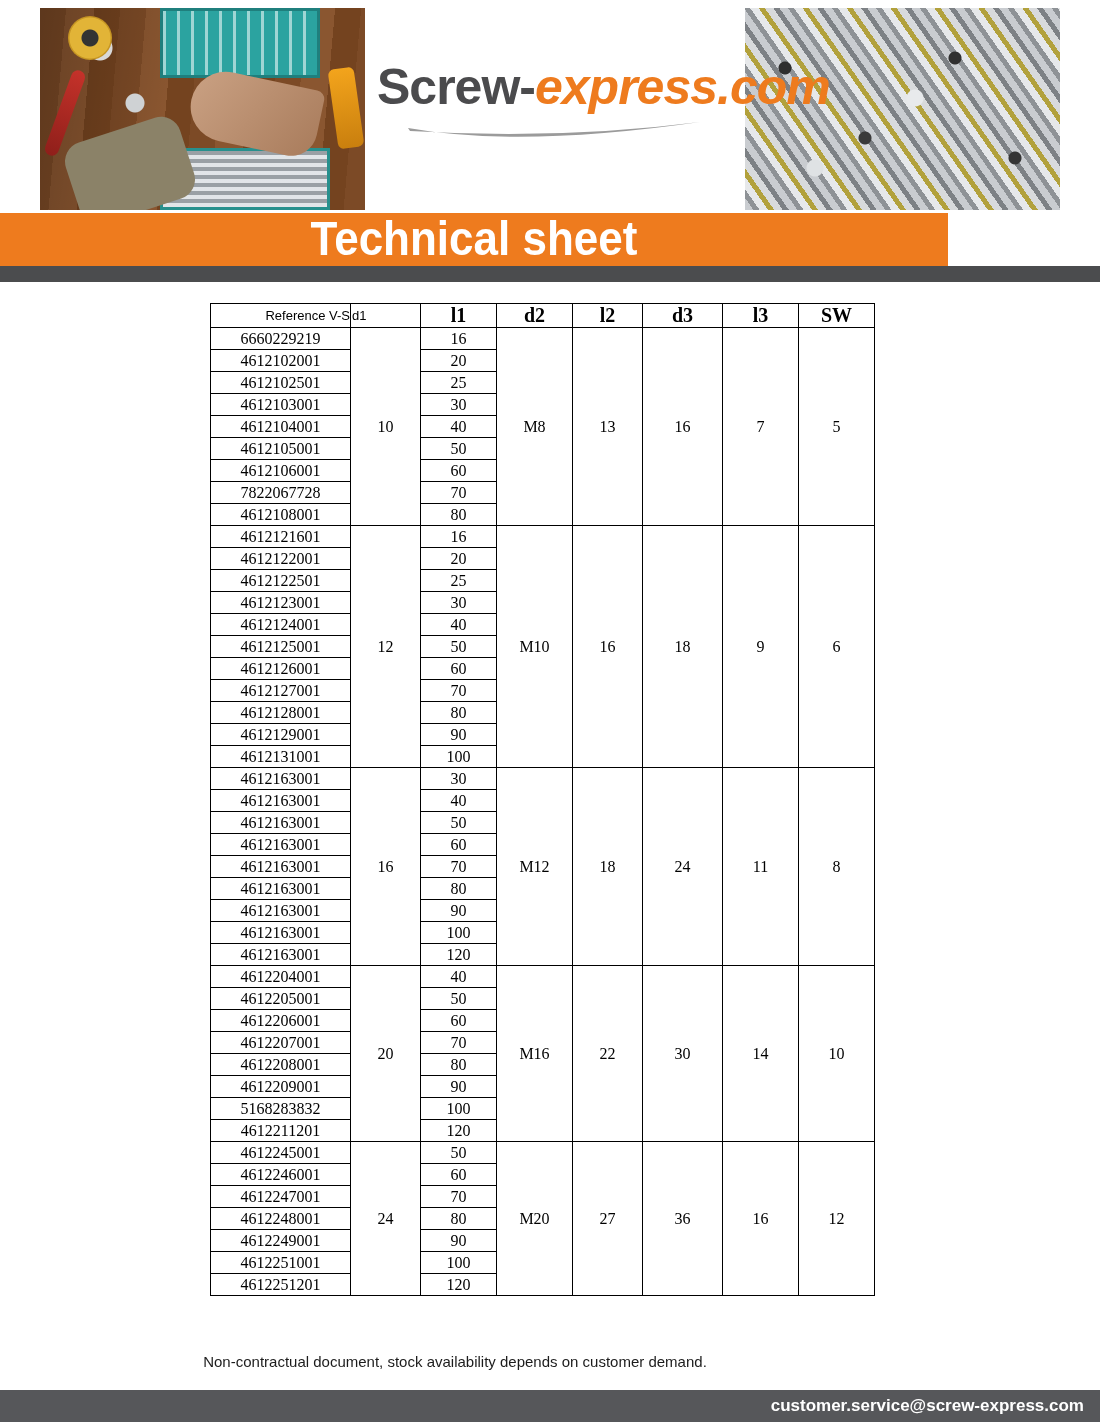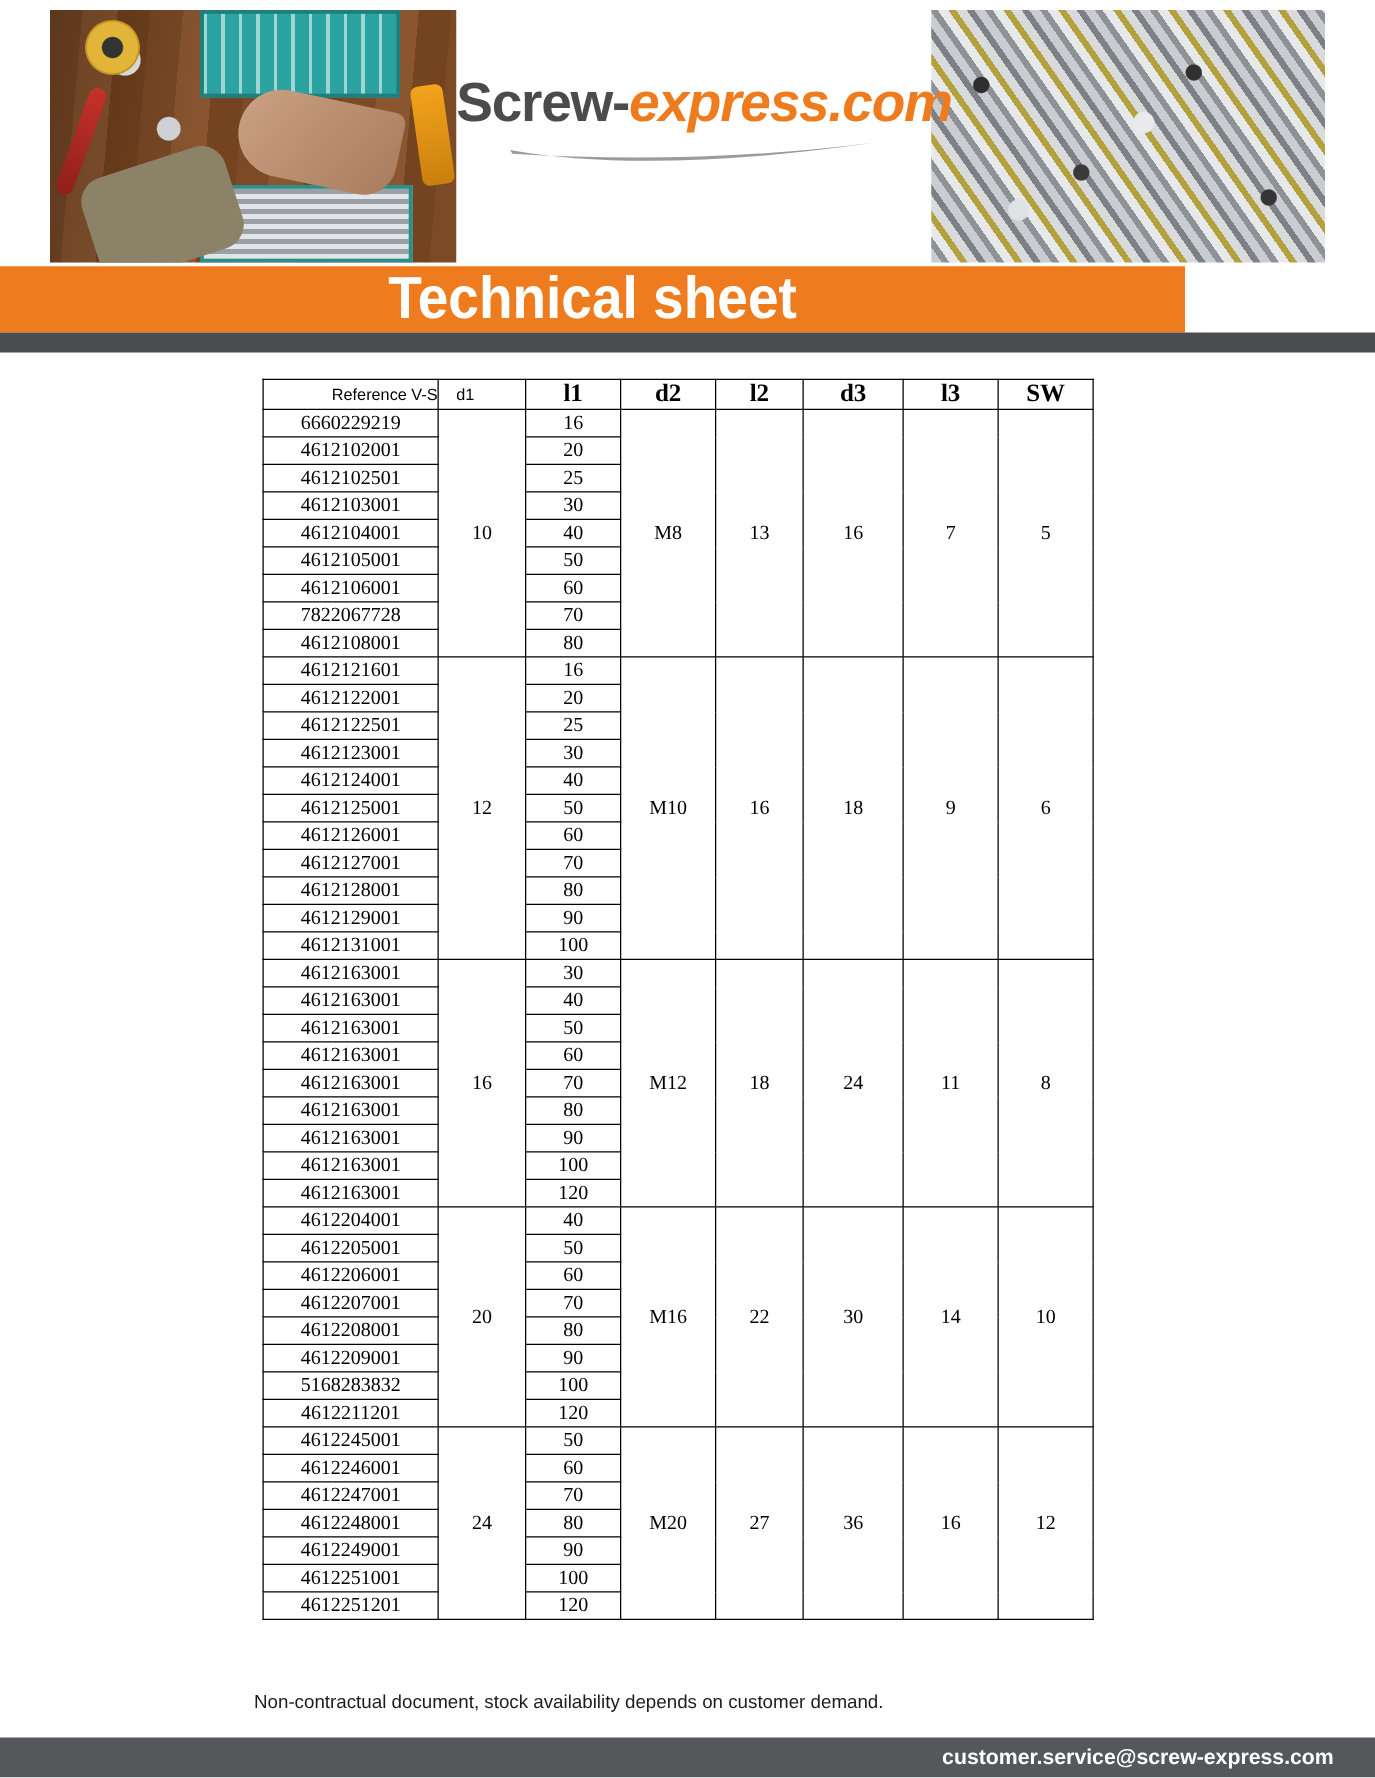--- a/index.html
+++ b/index.html
@@ -64,21 +64,21 @@
       radial-gradient(circle 9px at 120px 130px, #3a3a3a 0 6px, rgba(0,0,0,0) 7px),
       radial-gradient(circle 10px at 210px 50px, #303030 0 6px, rgba(0,0,0,0) 7px),
       radial-gradient(circle 9px at 270px 150px, #353535 0 6px, rgba(0,0,0,0) 7px),
       radial-gradient(circle 12px at 170px 90px, #e8eaec 0 8px, rgba(0,0,0,0) 9px),
       radial-gradient(circle 12px at 70px 160px, #dfe2e4 0 8px, rgba(0,0,0,0) 9px),
       repeating-linear-gradient(55deg, #c9ccd0 0 7px, #8e9296 7px 12px, #e6e8ea 12px 19px, #b2a13c 19px 24px, #d8dadc 24px 31px, #7d8185 31px 36px);
   }
 
   
   .logo-wrap{position:absolute;left:365px;top:58px;width:380px;text-align:center;}
-  .logo-text{font-size:44px;font-weight:bold;letter-spacing:-1px;white-space:nowrap;}
+  .logo-text{font-size:50px;font-weight:bold;letter-spacing:-1px;white-space:nowrap;margin-left:12px;}
   .logo-prefix{color:#4b4b4d;}
   .logo-suffix{color:var(--accent);font-style:italic;}
   .logo-swoosh{display:block;margin:2px auto 0 auto;}
 
   
   .banner{
     position:absolute;left:0;top:213px;width:948px;height:53px;
     background:var(--accent);color:#ffffff;text-align:center;
   }
   .banner-title{
@@ -90,39 +90,39 @@
   
   .table-wrap{position:absolute;left:210px;top:303px;}
   table{border-collapse:collapse;table-layout:fixed;}
   td,th{
     border:1px solid #000;height:22px;padding:0 2px;
     font-family:"Liberation Serif",serif;font-size:16px;text-align:center;
     vertical-align:middle;color:#000;overflow:hidden;white-space:nowrap;
   }
   th{font-weight:bold;font-size:20px;}
   th.ref-head{font-family:Liberation Sans, sans-serif;font-size:13px;font-weight:normal;text-align:right;padding-right:0;}
-  th.d1-head{font-family:"Liberation Sans",sans-serif;font-size:13px;font-weight:normal;text-align:left;padding-left:14px;}
+  th.d1-head{font-family:"Liberation Sans",sans-serif;font-size:13px;font-weight:normal;text-align:left;padding-left:1px;}
   col.c-ref{width:140px;}
   col.c-d1{width:70px;}
   col.c-l1{width:76px;}
   col.c-d2{width:76px;}
   col.c-l2{width:70px;}
   col.c-d3{width:80px;}
   col.c-l3{width:76px;}
   col.c-sw{width:76px;}
 
   
   .footer-note{
     position:absolute;left:0;top:1353px;width:910px;text-align:center;
     font-size:15px;color:#1c1c1c;
   }
   .bottom-bar{
     position:absolute;left:0;top:1390px;width:1100px;height:32px;background:var(--bar);
     color:#ffffff;text-align:right;font-weight:bold;font-size:17px;line-height:32px;
-    padding-right:33px;
+    padding-right:16px;
   }
 </style>
 </head>
 <body>
 
 <div class="photo photo-left">
   <div class="tray"></div>
   <div class="tray2"></div>
   <div class="sleeve"></div>
   <div class="hand"></div>

